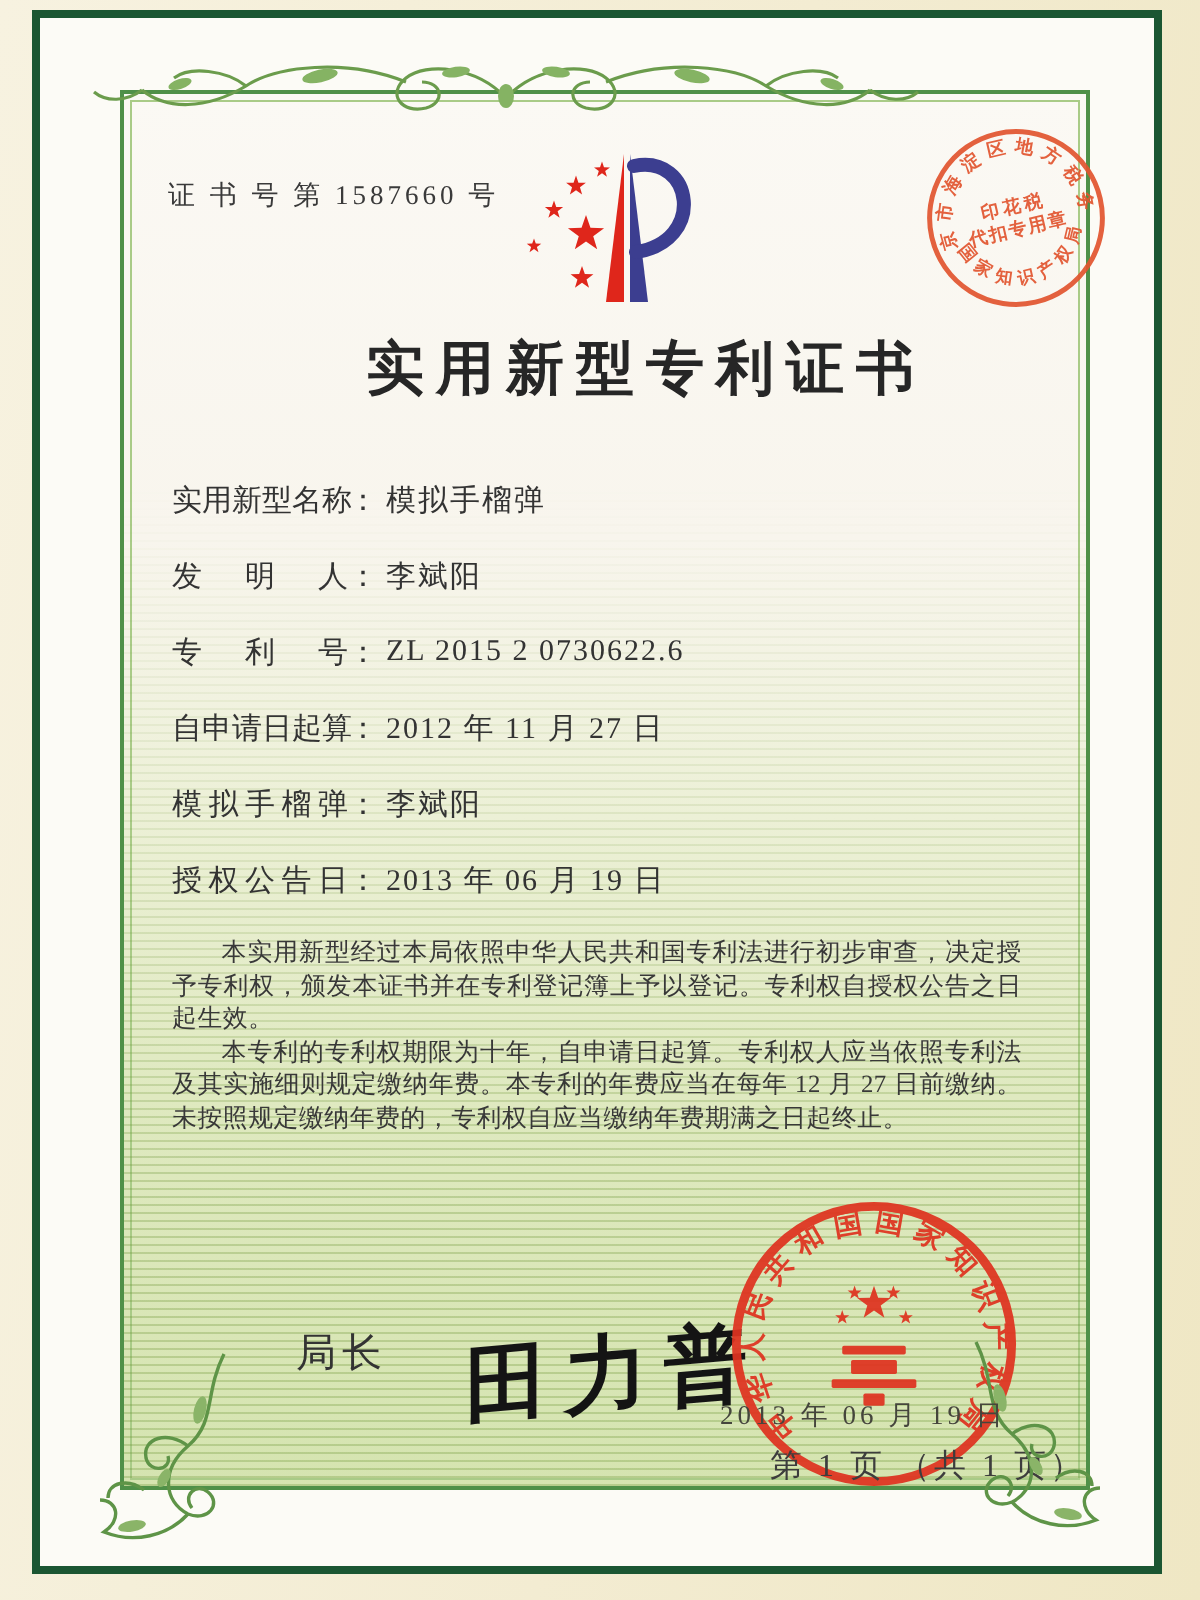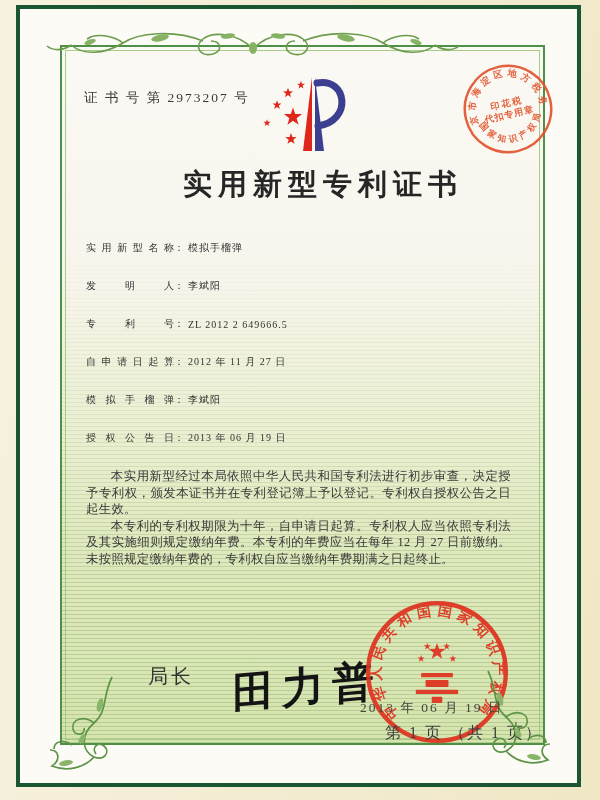--- a/index.html
+++ b/index.html
@@ -29,21 +29,21 @@
   .content{position:absolute;inset:0;}
   .cert-no{
     position:absolute;left:22px;top:42px;font-size:13.5px;color:#3a3a3a;letter-spacing:2px;
   }
   .logo{position:absolute;left:193px;top:24px;width:96px;height:86px;}
   .cert-title{
     position:absolute;left:0;right:0;top:118px;text-align:center;
     font-size:29px;font-weight:600;color:#262626;letter-spacing:6px;white-space:nowrap;padding-left:41px;
   }
   .fields{position:absolute;left:24px;top:194px;right:20px;}
-  .field-row{height:24px;margin-bottom:14px;font-size:10px;color:#333;white-space:nowrap;}
+  .field-row{height:24px;margin-bottom:14px;font-size:15px;color:#333;white-space:nowrap;}
   .field-label{display:inline-block;width:88px;text-align:justify;text-align-last:justify;vertical-align:middle;}
   .field-colon{display:inline-block;margin-right:4px;vertical-align:middle;}
   .field-value{letter-spacing:1px;vertical-align:middle;}
   .paragraphs{
     position:absolute;left:24px;right:32px;top:421px;
     font-size:12.4px;line-height:16.6px;color:#383838;text-align:justify;letter-spacing:0.3px;
   }
   .paragraphs p{margin:0;text-indent:2em;}
   .sig-row{position:absolute;left:86px;top:612px;white-space:nowrap;}
   .sig-label{font-size:20px;color:#333;letter-spacing:3px;vertical-align:18px;}
@@ -121,21 +121,21 @@
       </g>
     </g>
   </svg>
 
   <div class="inner-frame">
     <div class="inner-frame-line"></div>
     <div class="guilloche"></div>
 
     <div class="content">
 
-      <div class="cert-no">证 书 号 第 2973207 号</div>
+      <div class="cert-no">证 书 号 第 1587660 号</div>
 
       <svg class="logo" viewBox="0 0 96 86" aria-hidden="true">
         <defs>
           <polygon id="star" points="0,-10 2.35,-3.24 9.51,-3.09 3.8,1.24 5.88,8.09 0,4 -5.88,8.09 -3.8,1.24 -9.51,-3.09 -2.35,-3.24"></polygon>
         </defs>
 
         <polygon points="57,6 48,80 57,80" fill="#df261b"></polygon>
 
         <polygon points="60,6 60,80 69,80" fill="#3c3e90"></polygon>
 
@@ -154,21 +154,21 @@
       <div class="cert-title">实用新型专利证书</div>
 
       <div class="fields">
         <div class="field-row">
           <span class="field-label">实用新型名称</span><span class="field-colon">：</span><span class="field-value">模拟手榴弹</span>
         </div>
         <div class="field-row">
           <span class="field-label">发明人</span><span class="field-colon">：</span><span class="field-value">李斌阳</span>
         </div>
         <div class="field-row">
-          <span class="field-label">专利号</span><span class="field-colon">：</span><span class="field-value">ZL 2012 2 649666.5</span>
+          <span class="field-label">专利号</span><span class="field-colon">：</span><span class="field-value">ZL 2015 2 0730622.6</span>
         </div>
         <div class="field-row">
           <span class="field-label">自申请日起算</span><span class="field-colon">：</span><span class="field-value">2012 年 11 月 27 日</span>
         </div>
         <div class="field-row">
           <span class="field-label">模拟手榴弹</span><span class="field-colon">：</span><span class="field-value">李斌阳</span>
         </div>
         <div class="field-row">
           <span class="field-label">授权公告日</span><span class="field-colon">：</span><span class="field-value">2013 年 06 月 19 日</span>
         </div>

